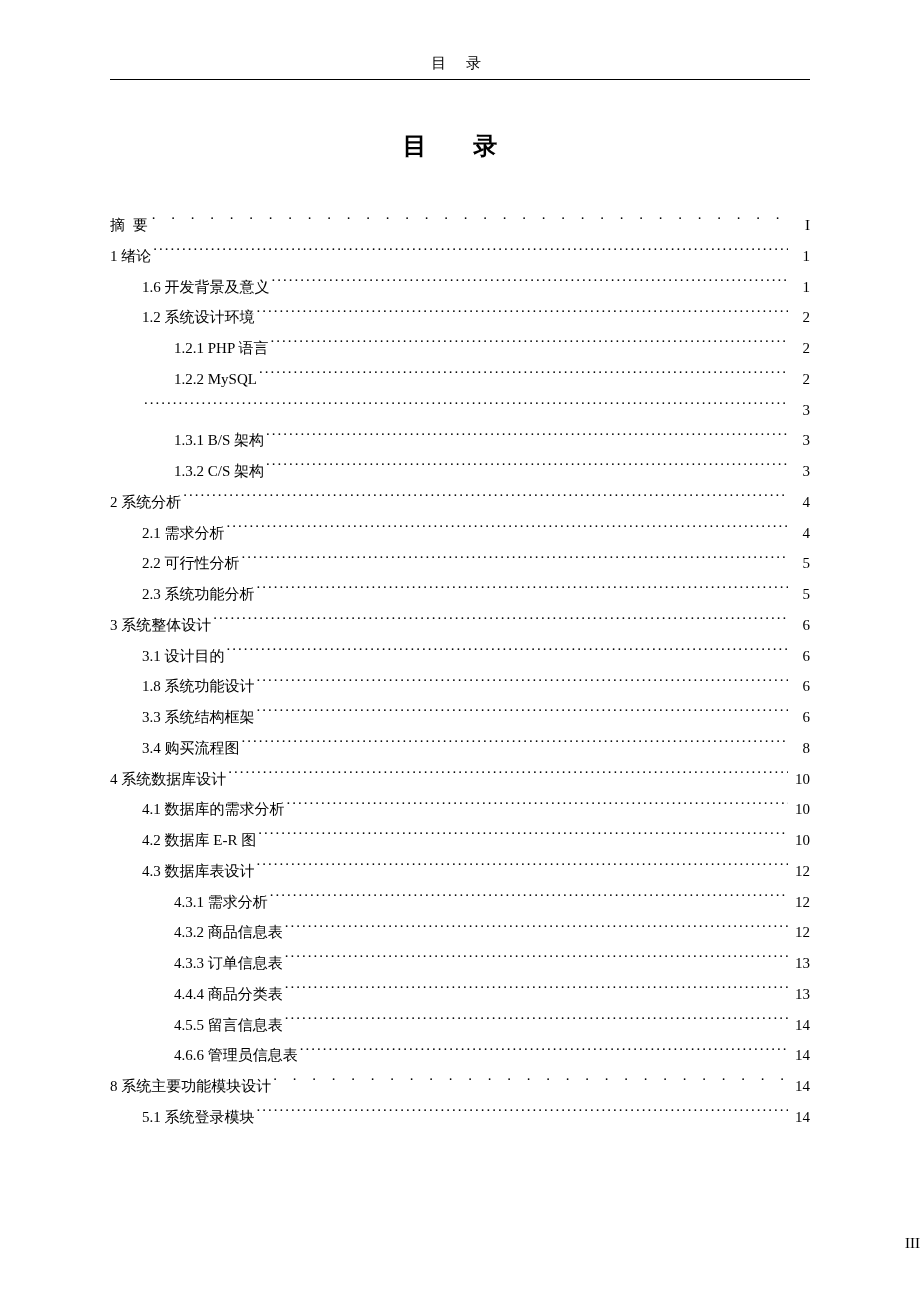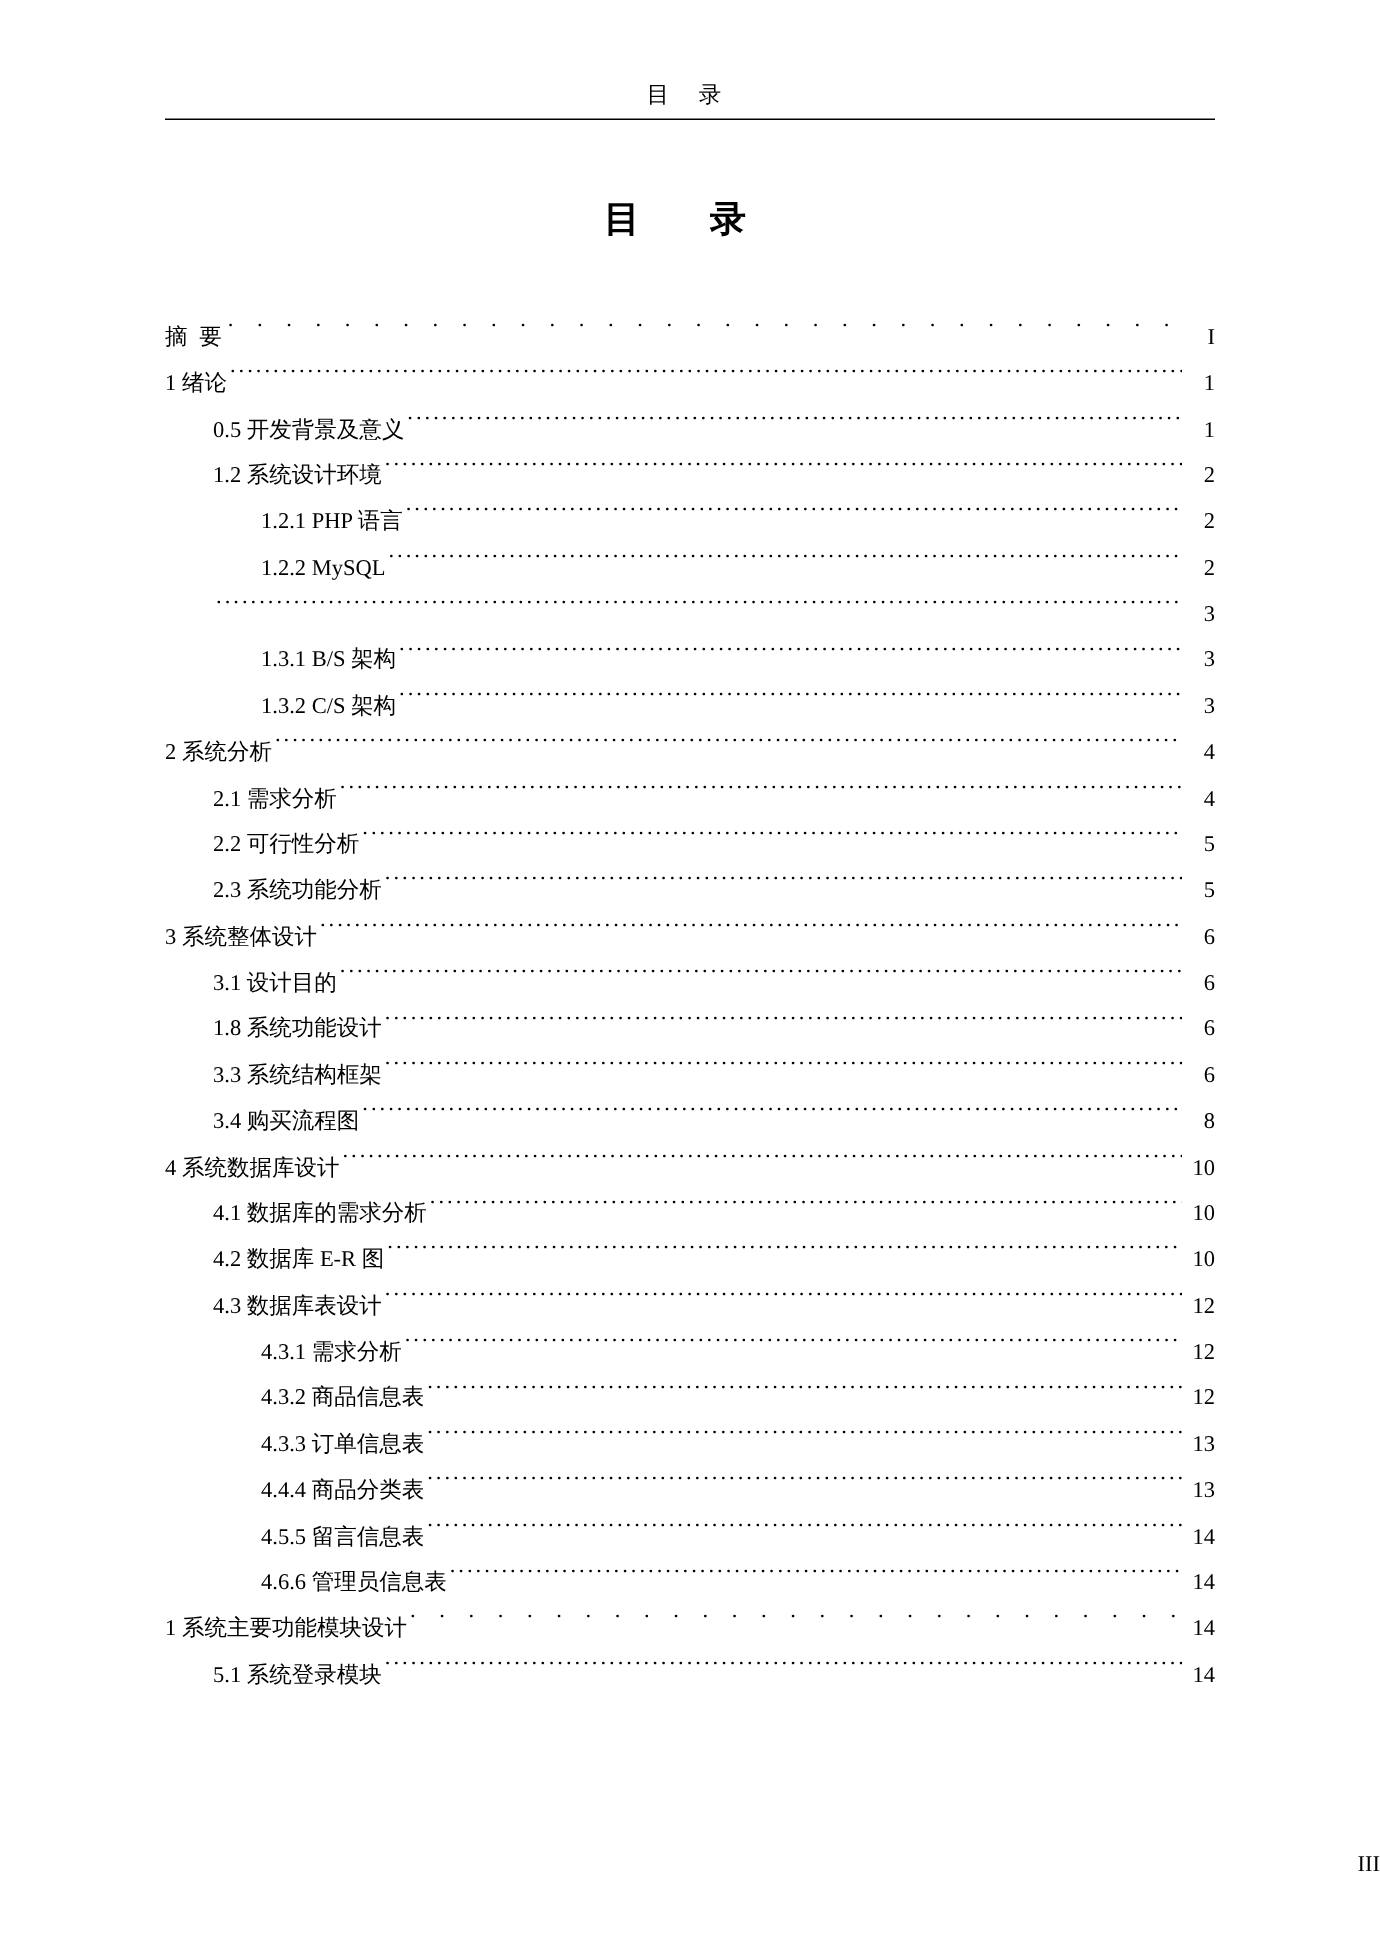--- a/index.html
+++ b/index.html
@@ -95,21 +95,21 @@
         <span class="toc-label ls2">摘 要</span>
         <span class="toc-dots"></span>
         <span class="toc-page">I</span>
       </div>
       <div class="toc-row indent-0">
         <span class="toc-label">1 绪论</span>
         <span class="toc-dots"></span>
         <span class="toc-page">1</span>
       </div>
       <div class="toc-row indent-1">
-        <span class="toc-label">0.5  开发背景及意义</span>
+        <span class="toc-label">1.6  开发背景及意义</span>
         <span class="toc-dots"></span>
         <span class="toc-page">1</span>
       </div>
       <div class="toc-row indent-1">
         <span class="toc-label">1.2  系统设计环境</span>
         <span class="toc-dots"></span>
         <span class="toc-page">2</span>
       </div>
       <div class="toc-row indent-2">
         <span class="toc-label">1.2.1 PHP 语言</span>
@@ -224,21 +224,21 @@
         <span class="toc-label">4.5.5  留言信息表</span>
         <span class="toc-dots"></span>
         <span class="toc-page">14</span>
       </div>
       <div class="toc-row indent-2">
         <span class="toc-label">4.6.6  管理员信息表</span>
         <span class="toc-dots"></span>
         <span class="toc-page">14</span>
       </div>
       <div class="toc-row indent-0 spaced-dots">
-        <span class="toc-label">1 系统主要功能模块设计</span>
+        <span class="toc-label">8 系统主要功能模块设计</span>
         <span class="toc-dots"></span>
         <span class="toc-page">14</span>
       </div>
       <div class="toc-row indent-1">
         <span class="toc-label">5.1  系统登录模块</span>
         <span class="toc-dots"></span>
         <span class="toc-page">14</span>
       </div>
     </div>
 </div>

